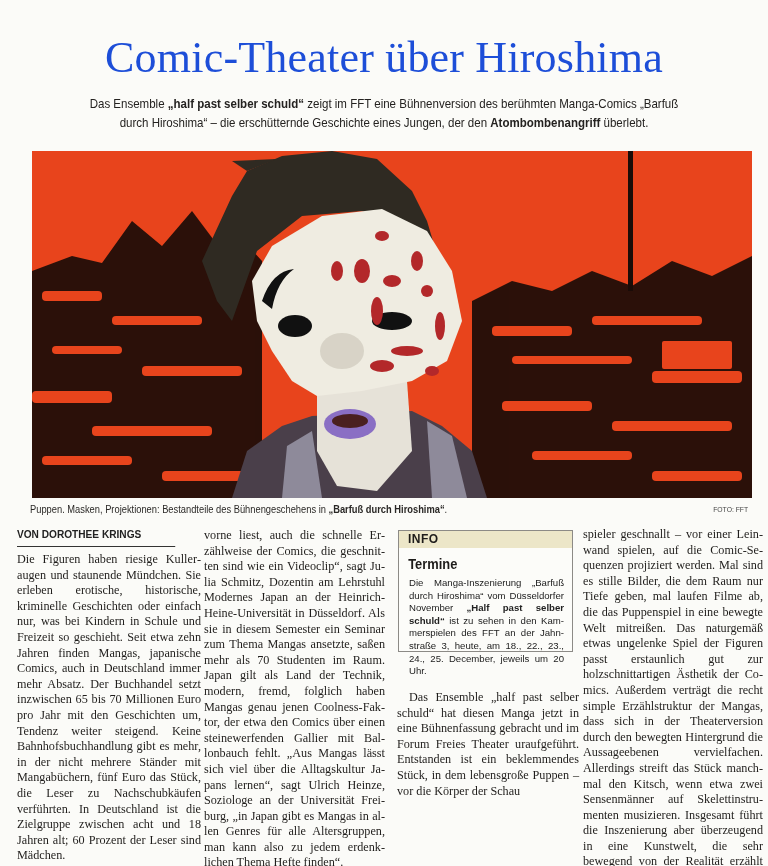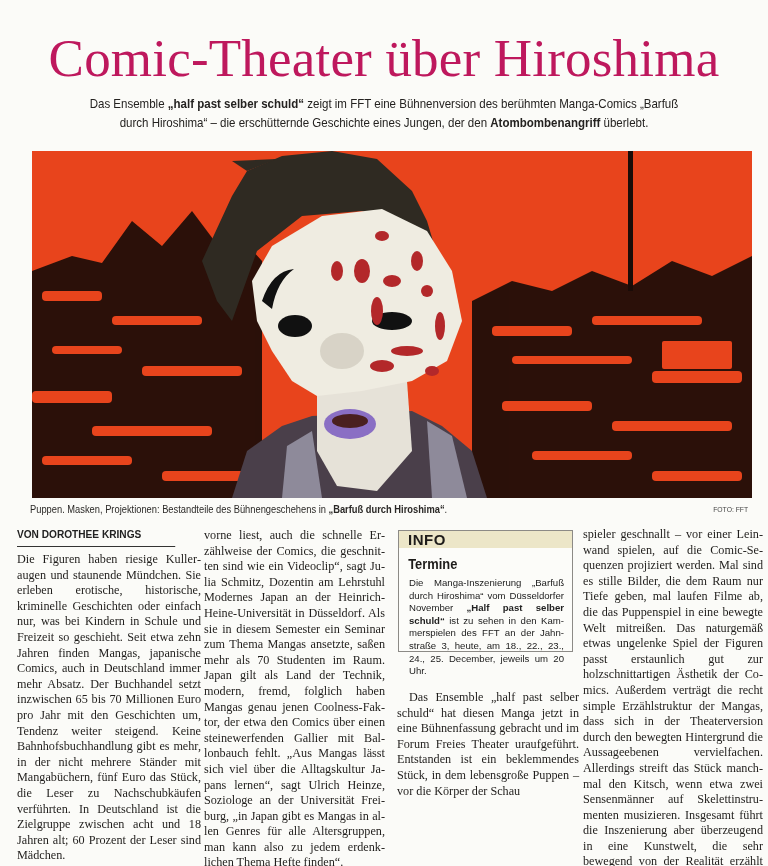--- a/index.html
+++ b/index.html
@@ -7,23 +7,23 @@
     width: 768px; height: 866px; overflow: hidden;
     background: #fbfbf8;
     color: #1e1c1a;
     position: relative;
     font-family: "Liberation Serif", serif;
   }
   .headline {
     position: absolute; left: 0; top: 28px; width: 768px;
     text-align: center;
     font-family: "Liberation Serif", serif;
-    font-size: 53px; line-height: 60px;
+    font-size: 44px; line-height: 60px;
     letter-spacing: 0.2px;
-    color: #be185d;
+    color: #1d4ed8;
     margin: 0; font-weight: normal;
   }
   .subhead {
     position: absolute; left: 40px; top: 94px; width: 688px;
     text-align: center;
     font-family: "Liberation Sans", sans-serif;
     font-size: 13.4px; line-height: 19px;
     color: #242220;
     transform: scaleX(0.86); transform-origin: center top;
   }
@@ -72,21 +72,21 @@
   }
   .infobox {
     position: absolute; left: 398px; top: 530px; width: 173px; height: 120px;
     border: 1px solid #8c8a86;
     background: #fcfcf9;
   }
   .infobox .info-head {
     background: #ece6c8;
     height: 17px;
     font-family: "Liberation Sans", sans-serif;
-    font-weight: bold; font-size: 15px; line-height: 17px;
+    font-weight: bold; font-size: 12px; line-height: 17px;
     padding-left: 9px; color: #1e1c1a;
     letter-spacing: 0.5px;
   }
   .infobox .info-title {
     font-family: "Liberation Sans", sans-serif;
     font-weight: bold; font-size: 14px; line-height: 18px;
     padding: 7px 0 0 10px; color: #1e1c1a;
     transform: scaleX(0.92); transform-origin: left top;
   }
   .infobox .info-text {

